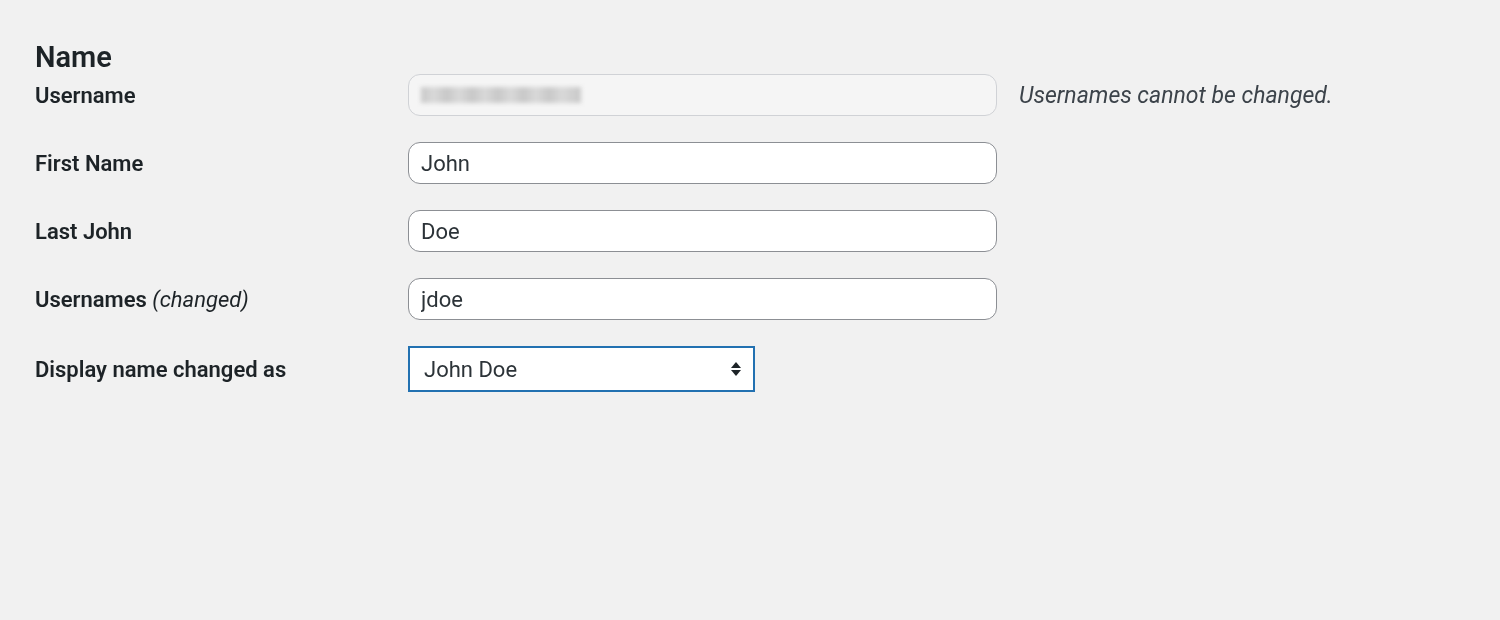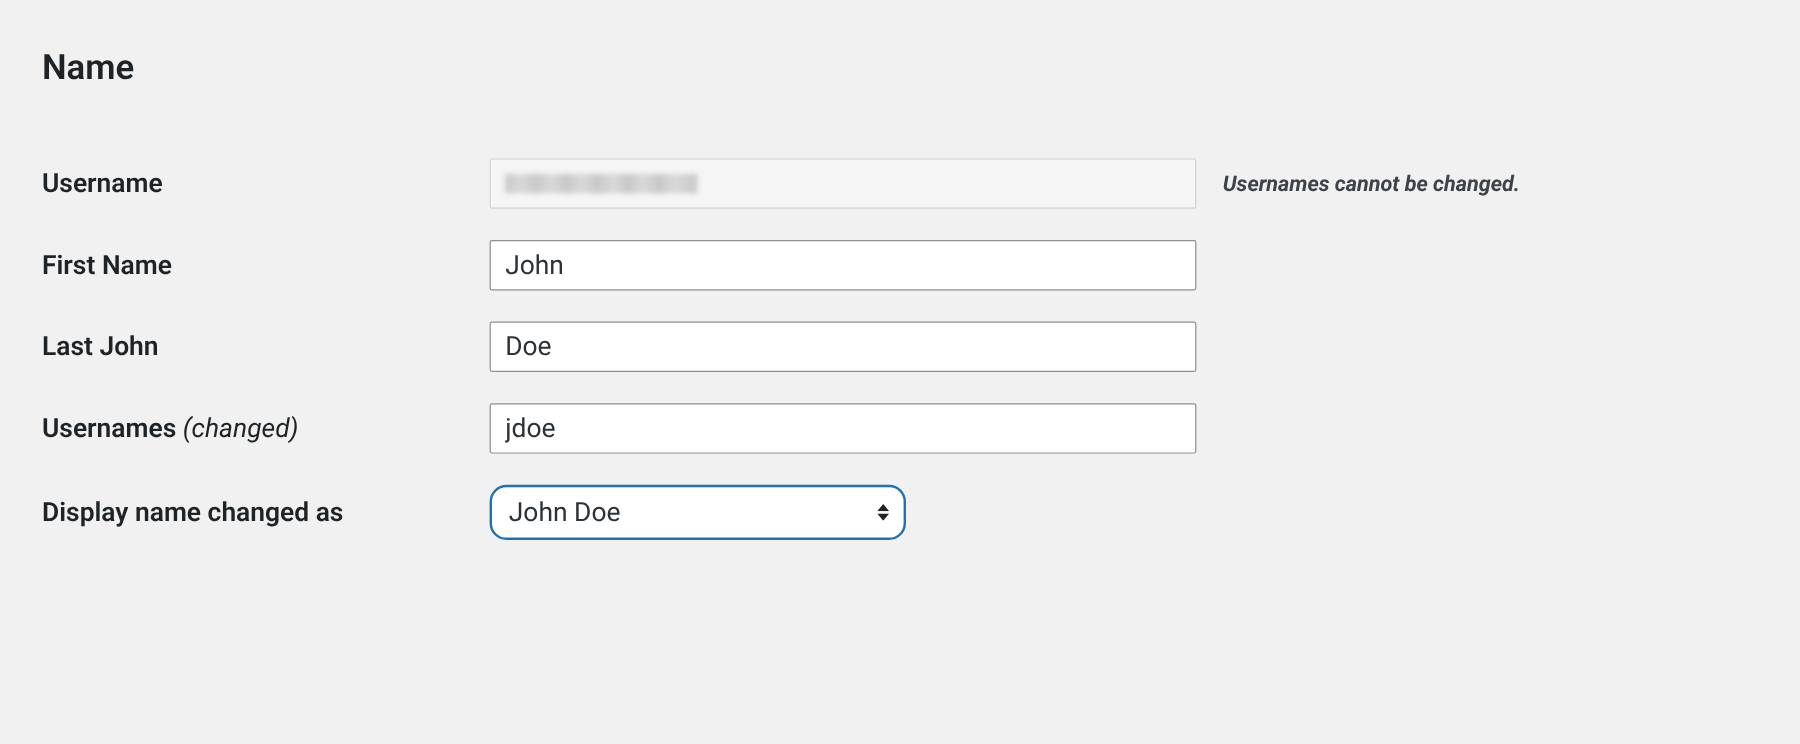--- a/index.html
+++ b/index.html
@@ -11,21 +11,20 @@
       font-family: -apple-system, BlinkMacSystemFont, "Segoe UI", Roboto, "Helvetica Neue", Arial, sans-serif;
       background: #f1f1f1;
       width: 1500px;
       height: 620px;
       padding: 40px 35px;
       color: #1d2327;
     }
     .section-title {
       font-size: 29px;
       font-weight: 600;
-      margin-bottom: 58px;
       color: #1d2327;
     }
     .form-row {
       display: flex;
       align-items: center;
       margin-bottom: 26px;
     }
     .form-row:last-child {
       margin-bottom: 0;
     }
@@ -38,33 +37,32 @@
     }
     .label-cell .required {
       font-weight: 400;
       font-style: italic;
     }
     .input-cell {
       flex-shrink: 0;
     }
     .hint-cell {
       padding-left: 22px;
-      font-size: 18px;
+      font-size: 23px;
       font-style: italic;
       color: #3c434a;
-      font-weight: bold;
     }
     .text-input {
       width: 589px;
       height: 42px;
       padding: 6px 12px;
       font-size: 22px;
       font-family: inherit;
       border: 1px solid #8c8f94;
-      border-radius: 2px;
+      border-radius: 12px;
       background: #fff;
       color: #2c3338;
     }
     .redacted-bar {
       display: inline-block;
       width: 160px;
       height: 16px;
       background: linear-gradient(90deg,
         #c8c8c8 0%, #d9d9d9 8%, #c8c8c8 16%, #d9d9d9 24%,
         #c8c8c8 32%, #d9d9d9 40%, #c8c8c8 48%, #d9d9d9 56%,
@@ -77,21 +75,21 @@
       width: 347px;
       height: 46px;
     }
     .select-input {
       width: 100%;
       height: 100%;
       padding: 6px 38px 6px 14px;
       font-size: 22px;
       font-family: inherit;
       border: 2px solid #2271b1;
-      border-radius: 14px;
+      border-radius: 0;
       background: #fff;
       color: #2c3338;
       appearance: none;
       -webkit-appearance: none;
       -moz-appearance: none;
       cursor: pointer;
     }
     .select-arrows {
       position: absolute;
       right: 14px;

